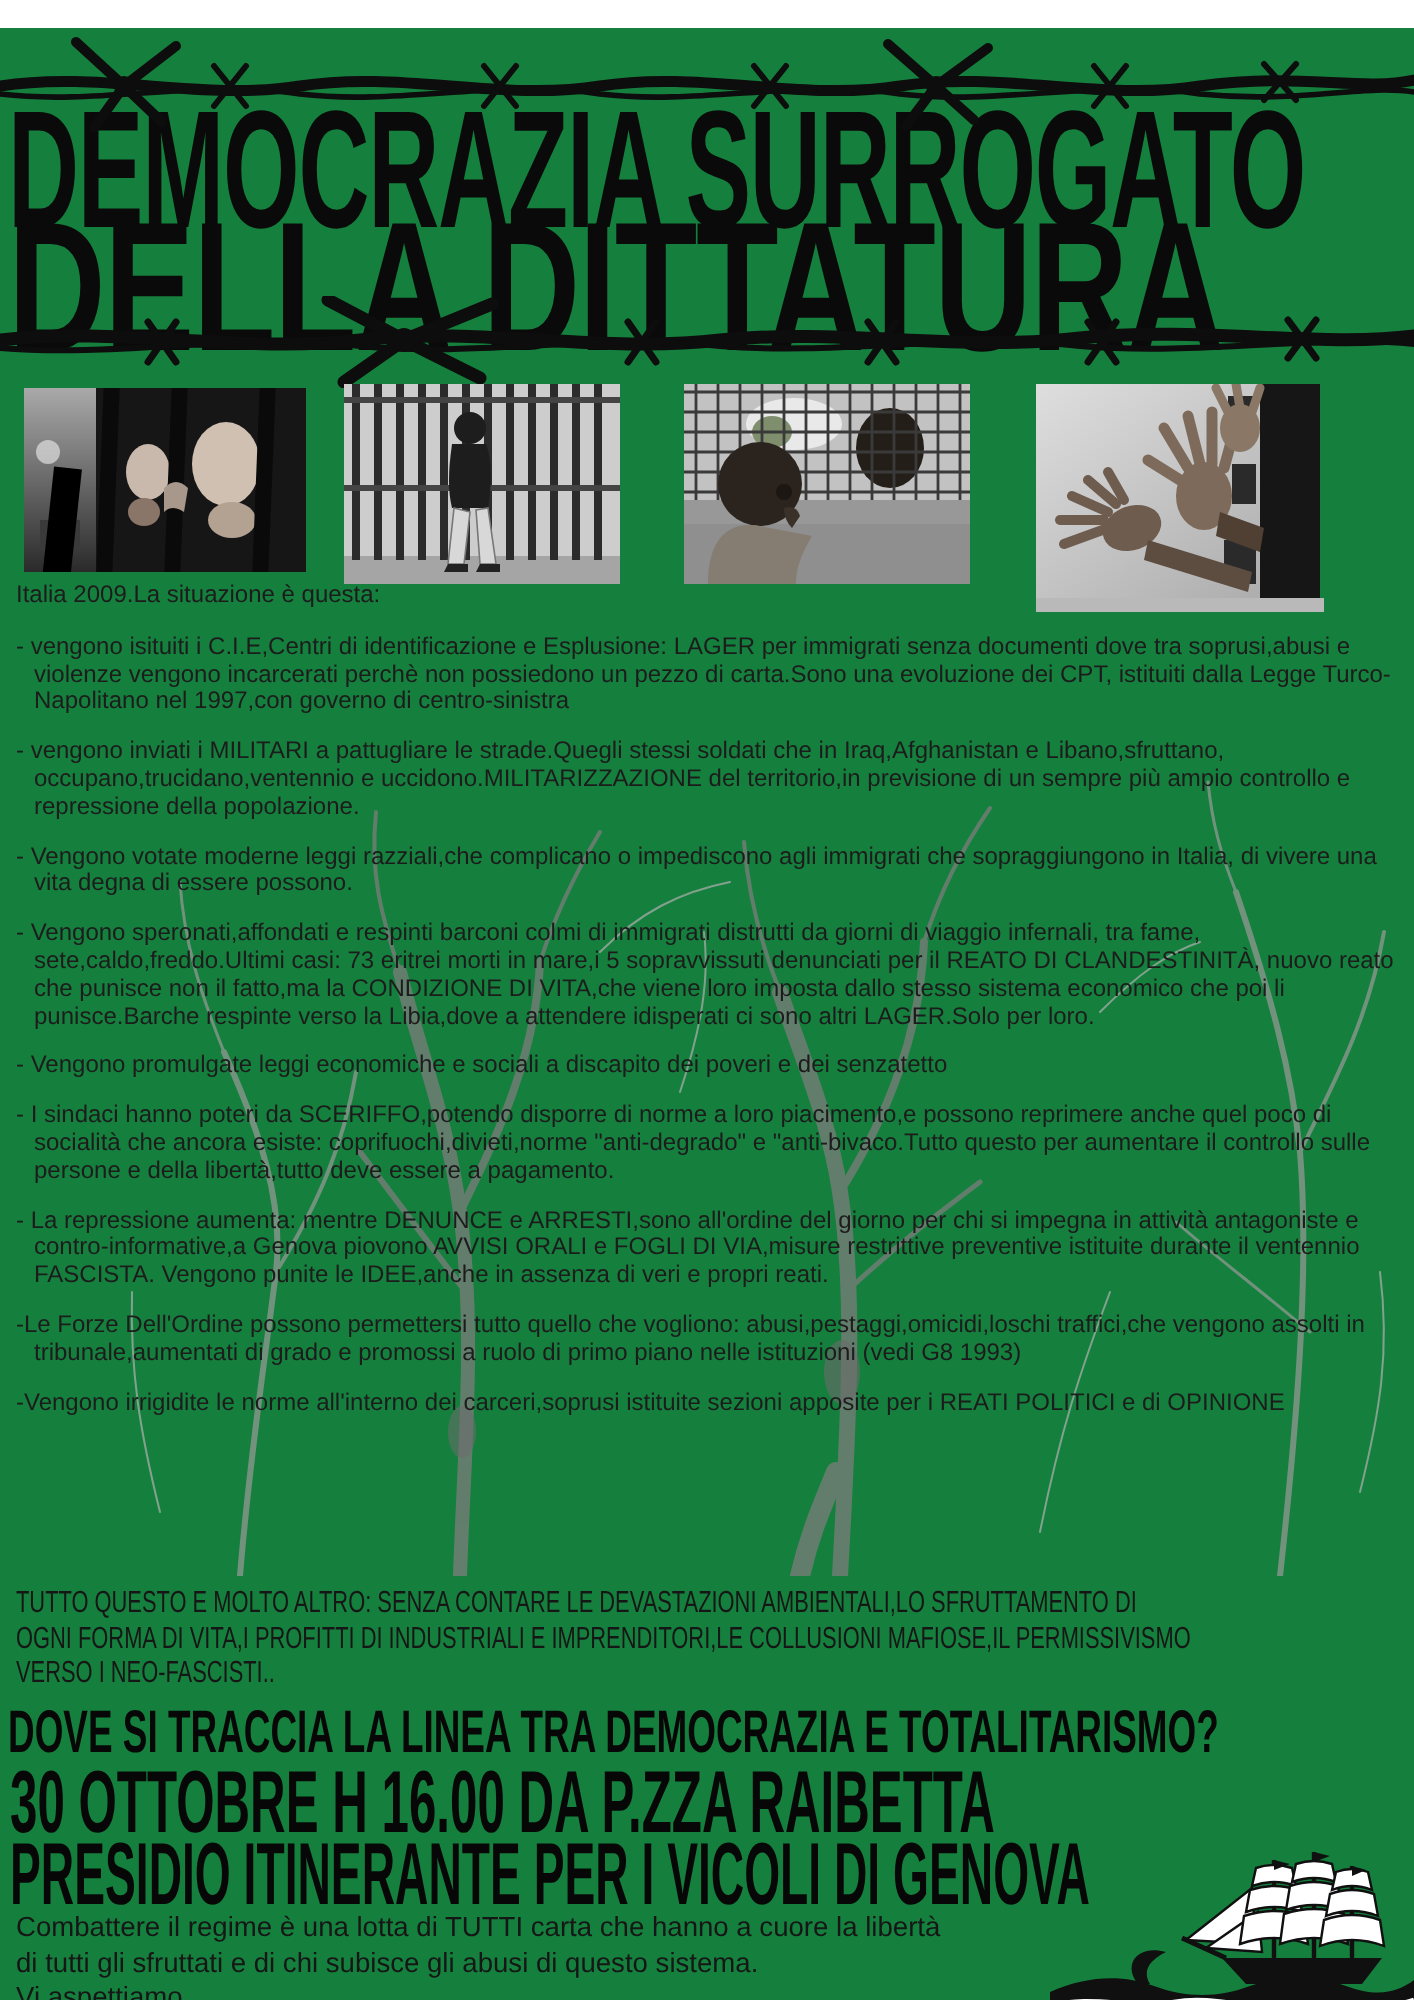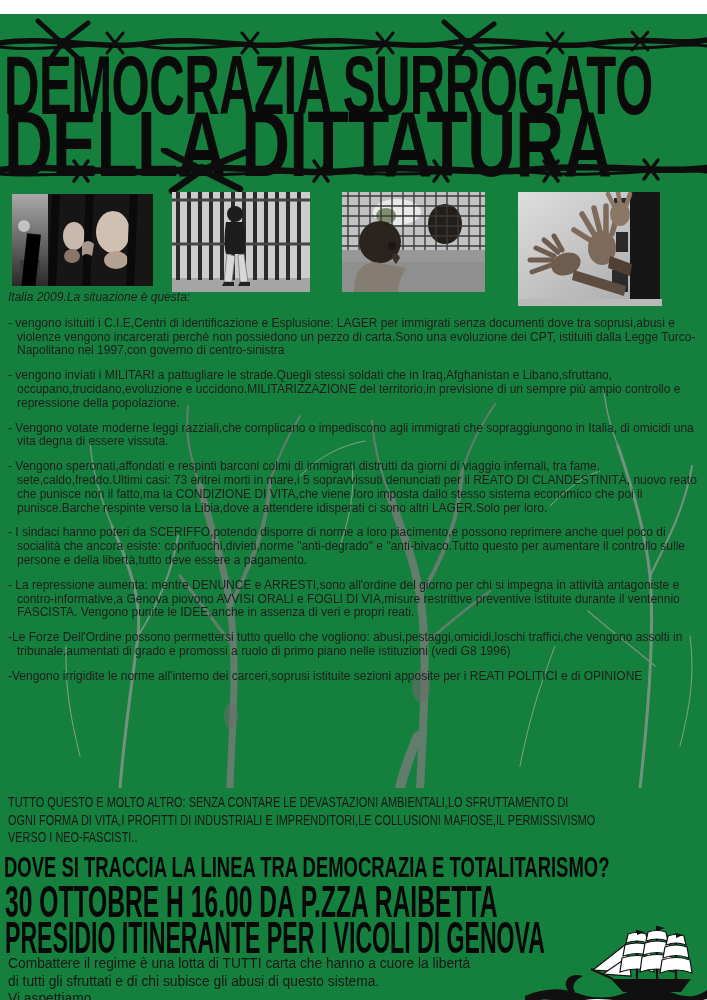--- a/index.html
+++ b/index.html
@@ -16,21 +16,21 @@
   .title-1{top:30px;font-size:82px;transform:scale(0.60,1.02);}
   .title-2{top:84px;font-size:92px;transform:scale(0.735,1);}
   
   .photo{position:absolute;overflow:hidden;}
   .photo svg{display:block;width:100%;height:100%;}
   
   .bodytext{
     position:absolute;left:8px;top:277px;width:694px;z-index:2;
     font-size:12px;line-height:1.15;color:#1c1c1c;
   }
-  .intro{margin-bottom:12px;font-style:italic;}
+  .intro{margin-bottom:12px;}
   .bullet{margin-bottom:11px;padding-left:9px;text-indent:-9px;}
   
   .cond{white-space:nowrap;transform-origin:0 0;position:absolute;left:8px;z-index:2;}
   .summary{top:779px;font-size:15.2px;line-height:17.5px;color:#161616;}
   .summary div{transform:scale(0.72,1);transform-origin:0 0;white-space:nowrap;}
   .question{top:836px;left:4px;font-size:30px;font-weight:900;color:#070707;transform:scale(0.615,1);}
   .event1{top:866px;left:5px;font-size:44px;font-weight:900;color:#070707;transform:scale(0.56,1);line-height:1;}
   .event2{top:902px;left:5px;font-size:44px;font-weight:900;color:#070707;transform:scale(0.525,1);line-height:1;}
   .closing{position:absolute;left:8px;top:941px;z-index:2;font-size:13.8px;line-height:17.5px;color:#161616;}
   .strip{position:absolute;left:518px;top:285px;width:144px;height:7px;background:#b9b9b9;}
@@ -249,26 +249,27 @@
         <path d="M340,160 C350,130 355,105 352,80"></path>
       </g>
     </g>
     <ellipse cx="421" cy="300" rx="9" ry="16" fill="#6b6b6b" opacity="0.6"></ellipse>
     <ellipse cx="231" cy="330" rx="7" ry="13" fill="#6b6b6b" opacity="0.55"></ellipse>
   </svg>
 
   <div class="bodytext">
     <div class="intro">Italia 2009.La situazione è questa:</div>
     <div class="bullet">- vengono isituiti i C.I.E,Centri di identificazione e Esplusione: LAGER per immigrati senza documenti dove tra soprusi,abusi e violenze vengono incarcerati perchè non possiedono un pezzo di carta.Sono una evoluzione dei CPT, istituiti dalla Legge Turco-Napolitano nel 1997,con governo di centro-sinistra</div>
-    <div class="bullet">- vengono inviati i MILITARI a pattugliare le strade.Quegli stessi soldati che in Iraq,Afghanistan e Libano,sfruttano, occupano,trucidano,evoluzione e uccidono.MILITARIZZAZIONE del territorio,in previsione di un sempre più ampio controllo e repressione della popolazione.</div>
-    <div class="bullet">- Vengono votate moderne leggi razziali,che complicano o impediscono agli immigrati che sopraggiungono in Italia, di omicidi una vita degna di essere vissuta.</div>
+    <div class="bullet">- vengono inviati i MILITARI a pattugliare le strade.Quegli stessi soldati che in Iraq,Afghanistan e Libano,sfruttano, occupano,trucidano,ventennio e uccidono.MILITARIZZAZIONE del territorio,in previsione di un sempre più ampio controllo e repressione della popolazione.</div>
+    <div class="bullet">- Vengono votate moderne leggi razziali,che complicano o impediscono agli immigrati che sopraggiungono in Italia, di vivere una vita degna di essere possono.</div>
     <div class="bullet">- Vengono speronati,affondati e respinti barconi colmi di immigrati distrutti da giorni di viaggio infernali, tra fame, sete,caldo,freddo.Ultimi casi: 73 eritrei morti in mare,i 5 sopravvissuti denunciati per il REATO DI CLANDESTINITÀ, nuovo reato che punisce non il fatto,ma la CONDIZIONE DI VITA,che viene loro imposta dallo stesso sistema economico che poi li punisce.Barche respinte verso la Libia,dove a attendere idisperati ci sono altri LAGER.Solo per loro.</div>
+    <div class="bullet">- Vengono promulgate leggi economiche e sociali a discapito dei poveri e dei senzatetto</div>
     <div class="bullet">- I sindaci hanno poteri da SCERIFFO,potendo disporre di norme a loro piacimento,e possono reprimere anche quel poco di socialità che ancora esiste: coprifuochi,divieti,norme "anti-degrado" e "anti-bivaco.Tutto questo per aumentare il controllo sulle persone e della libertà,tutto deve essere a pagamento.</div>
     <div class="bullet">- La repressione aumenta: mentre DENUNCE e ARRESTI,sono all'ordine del giorno per chi si impegna in attività antagoniste e contro-informative,a Genova piovono AVVISI ORALI e  FOGLI DI VIA,misure restrittive preventive istituite durante il ventennio FASCISTA. Vengono punite le IDEE,anche in assenza di veri e propri reati.</div>
-    <div class="bullet">-Le Forze Dell'Ordine possono permettersi tutto quello che vogliono: abusi,pestaggi,omicidi,loschi traffici,che vengono assolti in tribunale,aumentati di grado e promossi a ruolo di primo piano nelle istituzioni (vedi G8 1996)</div>
+    <div class="bullet">-Le Forze Dell'Ordine possono permettersi tutto quello che vogliono: abusi,pestaggi,omicidi,loschi traffici,che vengono assolti in tribunale,aumentati di grado e promossi a ruolo di primo piano nelle istituzioni (vedi G8 1993)</div>
     <div class="bullet">-Vengono irrigidite le norme all'interno dei carceri,soprusi istituite sezioni apposite per i REATI POLITICI e di OPINIONE</div>
   </div>
 
   <div class="cond summary">
     <div>TUTTO QUESTO E MOLTO ALTRO: SENZA CONTARE LE DEVASTAZIONI AMBIENTALI,LO SFRUTTAMENTO DI</div>
     <div>OGNI FORMA DI VITA,I PROFITTI DI INDUSTRIALI E IMPRENDITORI,LE COLLUSIONI MAFIOSE,IL PERMISSIVISMO</div>
     <div>VERSO I NEO-FASCISTI..</div>
   </div>
 
   <div class="cond question">DOVE SI TRACCIA LA LINEA TRA DEMOCRAZIA E TOTALITARISMO?</div>

